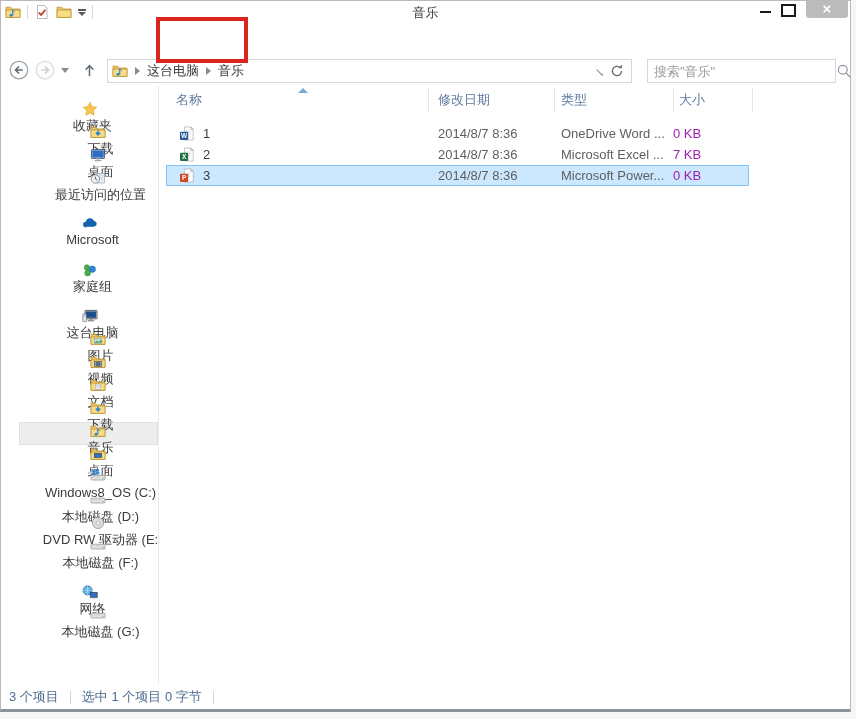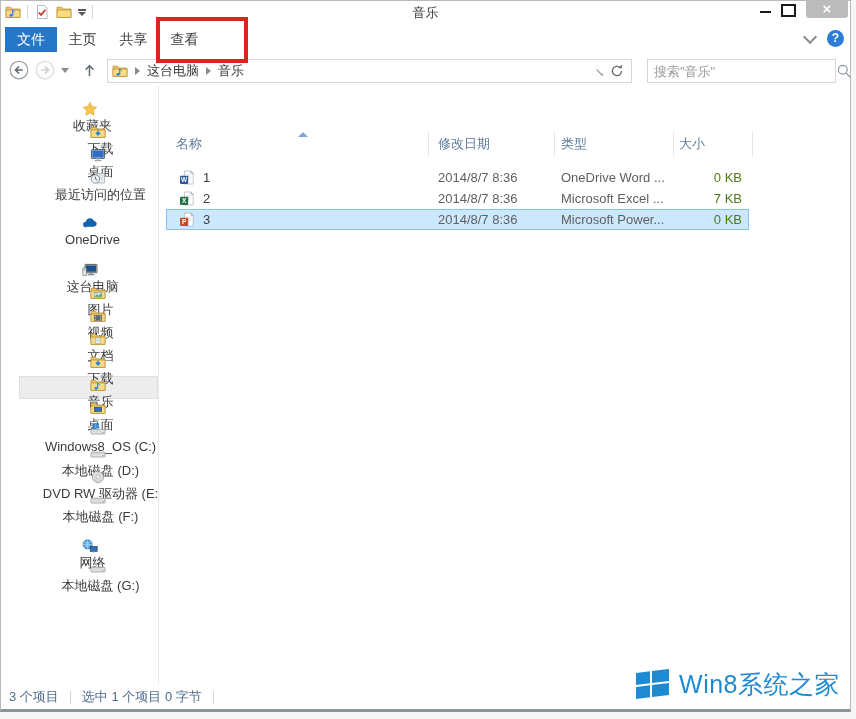--- a/index.html
+++ b/index.html
@@ -51,34 +51,34 @@
   .vsep{position:absolute;left:157px;top:0;bottom:0;width:1px;background:#ececec;}
 
   .sidebar{position:absolute;left:0;top:0;width:157px;bottom:0;padding-top:14px;overflow:hidden;}
   .srow{display:flex;align-items:center;height:23px;margin-left:18px;border:1px solid transparent;box-sizing:border-box;flex-direction:column;}
   .srow .slabel{font-size:13px;color:#3b3b3b;margin-left:6px;white-space:nowrap;}
   .srow.d0{padding-left:2px;}
   .srow.d1{padding-left:18px;}
   .srow.gap{margin-top:23px;}
   .srow.sel{background:#ededed;border-color:#e0e0e0;}
 
-  .filepane{position:absolute;left:165px;top:0;right:4px;bottom:0;margin-top:44px;}
+  .filepane{position:absolute;left:165px;top:0;right:4px;bottom:0;}
   .cols{position:relative;height:26px;}
   .colhead{position:absolute;top:0;height:26px;line-height:28px;font-size:13px;color:#5d7a9e;}
   .ch-name{left:10px;} .ch-date{left:272px;} .ch-type{left:395px;} .ch-size{left:513px;font-family:Liberation Serif, serif;}
   .colsep{position:absolute;top:2px;width:1px;height:24px;background:#e5e5e5;}
   .sort-up{position:absolute;left:132px;top:2px;width:0;height:0;border-left:5px solid transparent;border-right:5px solid transparent;border-bottom:5px solid #7da7d9;}
   .rows{margin-top:11px;}
   .frow{display:flex;align-items:center;height:21px;width:583px;border:1px solid transparent;box-sizing:border-box;font-size:13px;}
   .frow.sel{background:#cce8ff;border-color:#84c3f7;}
   .c-name{flex:0 0 271px;display:flex;align-items:center;padding-left:12px;color:#3d3d3d;box-sizing:border-box;}
   .c-name .fname{margin-left:8px;}
   .c-date{flex:0 0 123px;color:#5f5f5f;}
   .c-type{flex:0 0 112px;color:#5f5f5f;white-space:nowrap;overflow:hidden;}
-  .c-size{flex:0 0 69px;color:#4d7c0f;text-align:right;}
+  .c-size{flex:0 0 69px;color:#a21caf;}
 
   
   .statusbar{position:absolute;left:0;right:0;bottom:0;height:24px;background:#fff;display:flex;align-items:center;padding-left:8px;}
   .statusbar .st{font-size:13px;color:#4f6b8f;}
   .st-div{width:1px;height:13px;background:#d5d5d5;margin:0 11px;}
 
   
   .watermark{position:absolute;right:8px;bottom:6px;display:flex;align-items:center;gap:8px;z-index:40;background:#fff;padding:2px 2px;}
   .wm-text{font-size:25px;color:#1e8ad2;letter-spacing:0.5px;}
 </style>
@@ -255,32 +255,20 @@
       <div class="qat-sep"></div>
     </div>
     <div class="title">音乐</div>
     <div class="winctl">
       <div class="btn-min"></div>
       <div class="btn-max"></div>
       <div class="btn-close">×</div>
     </div>
   </div>
 
-  <div class="tabrow">
-    <div class="tabs">
-      <div class="tab active">文件</div>
-      <div class="tab">主页</div>
-      <div class="tab">共享</div>
-      <div class="tab">查看</div>
-    </div>
-    <div class="ribbon-right">
-      <div class="chev-down"></div>
-      <div class="help-btn">?</div>
-    </div>
-  </div>
   <div class="red-box"></div>
 
   <div class="addrrow">
     <svg class="nav-btn" style="left:8px">
           <use href="#sym-back"></use>
         </svg>
     <svg class="nav-btn" style="left:34px">
           <use href="#sym-fwd"></use>
         </svg>
     <div class="small-chev" style="left:60px"></div>
@@ -333,21 +321,27 @@
       <div class="srow d1">
             <svg class="ic16">
               <use href="#sym-recent"></use>
             </svg>
             <span class="slabel">最近访问的位置</span>
           </div>
       <div class="srow d0 gap">
             <svg class="ic16">
               <use href="#sym-cloud"></use>
             </svg>
-            <span class="slabel">OneDrive</span>
+            <span class="slabel">Microsoft</span>
+          </div>
+      <div class="srow d0 gap">
+            <svg class="ic16">
+              <use href="#sym-homegroup"></use>
+            </svg>
+            <span class="slabel">家庭组</span>
           </div>
       <div class="srow d0 gap">
             <svg class="ic16">
               <use href="#sym-thispc"></use>
             </svg>
             <span class="slabel">这台电脑</span>
           </div>
       <div class="srow d1">
             <svg class="ic16">
               <use href="#sym-folder-picture"></use>
@@ -473,21 +467,15 @@
     </div>
   </div>
 
   <div class="statusbar">
     <span class="st">3 个项目</span>
     <div class="st-div"></div>
     <span class="st">选中 1 个项目 0 字节</span>
     <div class="st-div"></div>
   </div>
 
-  <div class="watermark">
-    <svg width="36" height="32" viewBox="0 0 34 32">
-          <use href="#sym-winflag"></use>
-        </svg>
-    <span class="wm-text">Win8系统之家</span>
-  </div>
 
 </div>
 </div>
 
 </body></html>

